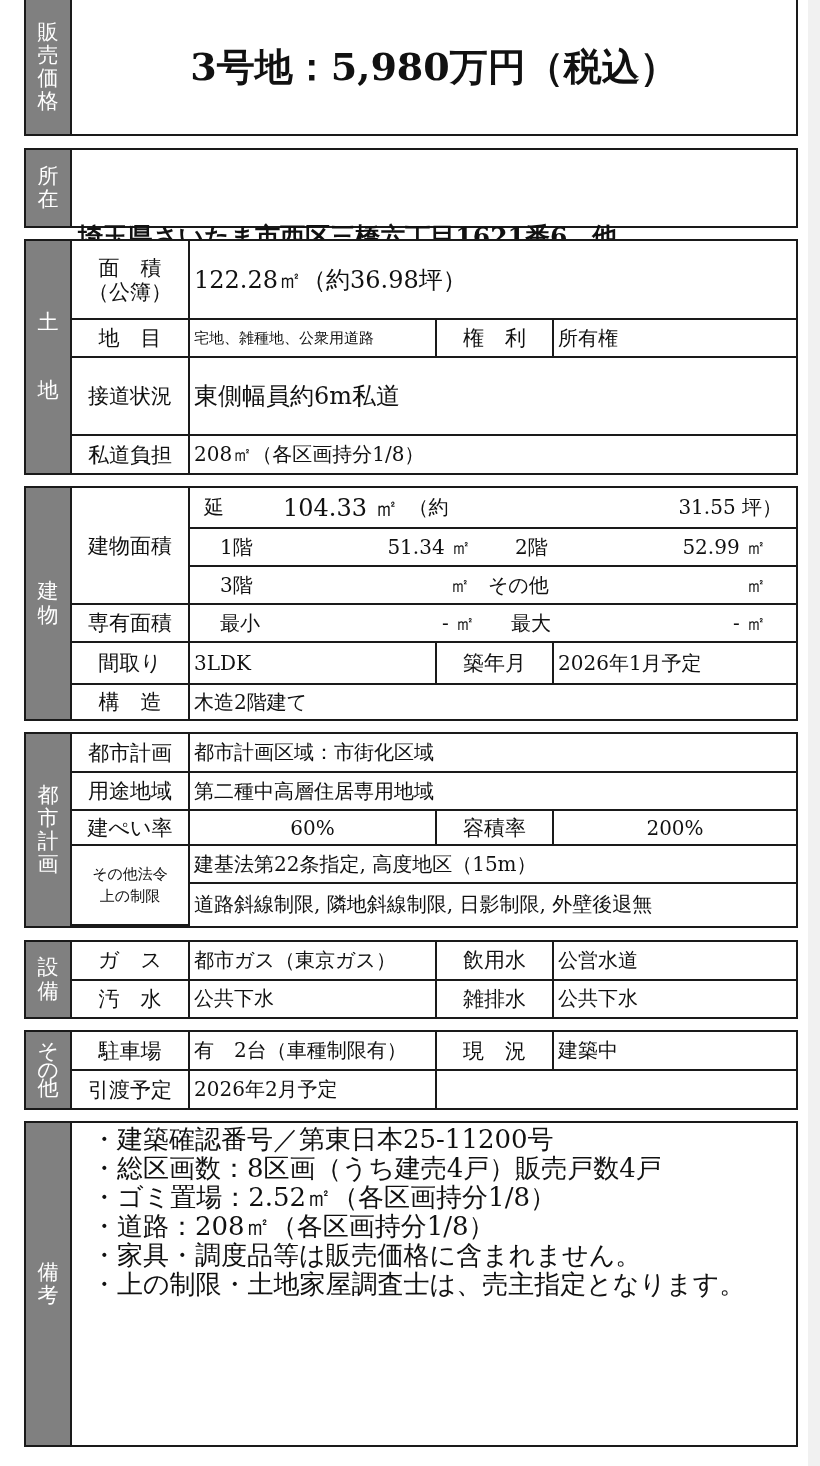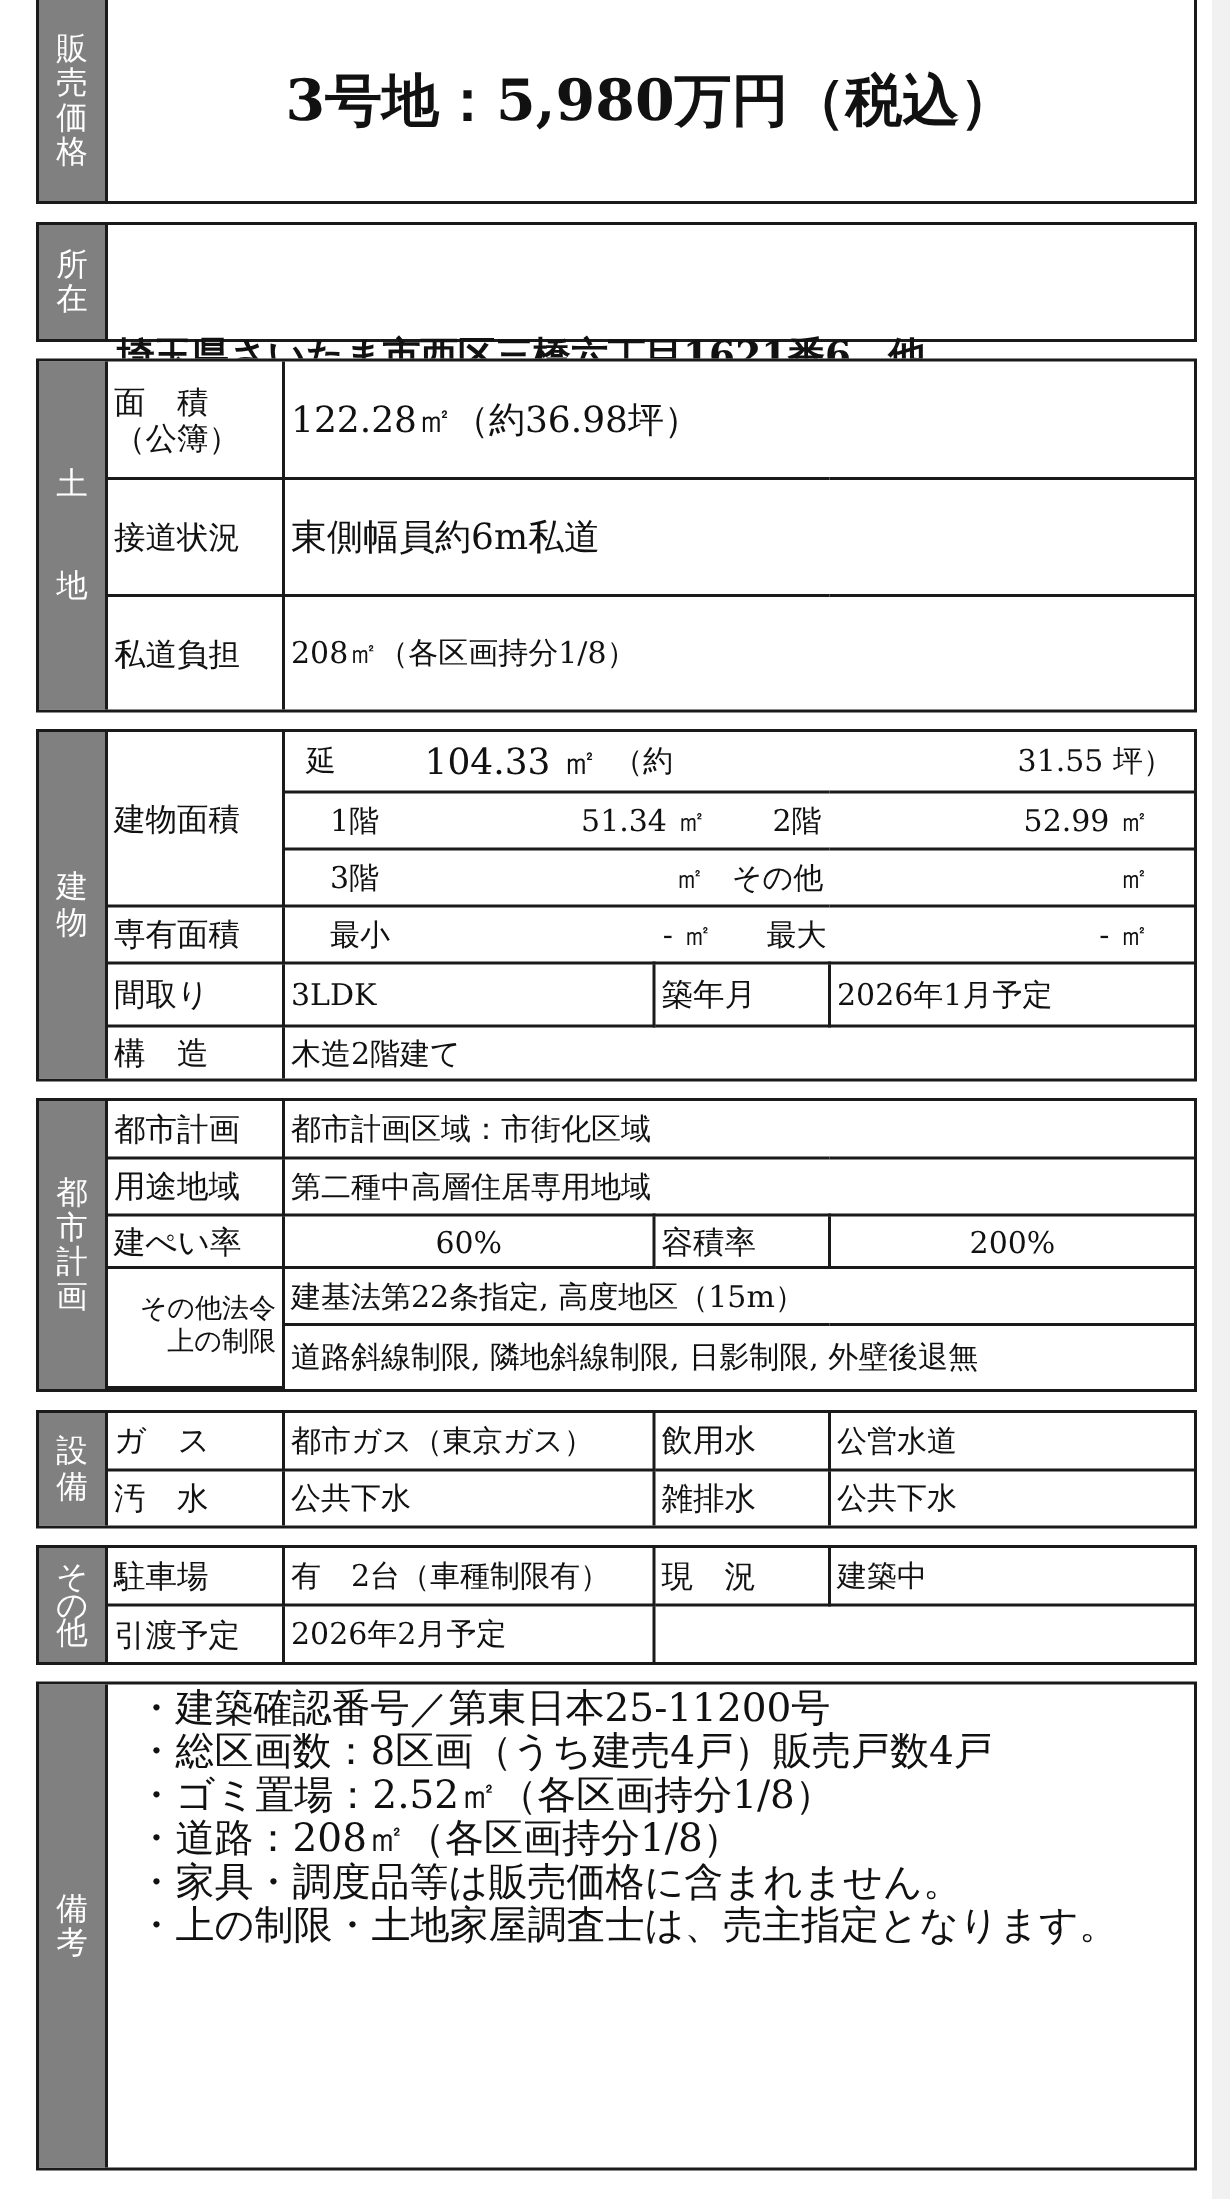--- a/index.html
+++ b/index.html
@@ -10,29 +10,29 @@
   .side { width:46px; background:#808080; color:#fff; border-right:2px solid #1a1a1a; box-sizing:border-box;
           display:flex; flex-direction:column; align-items:center; justify-content:center; font-size:21px; line-height:1.1; }
   .side span { display:block; }
   .content { flex:1; position:relative; }
   table { border-collapse:collapse; width:100%; height:100%; table-layout:fixed; }
   td { border:2px solid #1a1a1a; padding:0 4px; font-size:20px; vertical-align:middle; white-space:nowrap; overflow:hidden; }
   tr:first-child td { border-top:none; }
   tr:last-child td { border-bottom:none; }
   td:first-child { border-left:none; }
   td:last-child { border-right:none; }
-  td.lbl { text-align:left; font-size:21px;border-radius:32px; }
+  td.lbl { text-align:center; font-size:21px;border-radius:32px; }
   td.small { font-size:15px; }
   .price { font-size:38px; font-weight:bold; text-align:center; display:flex; align-items:center; justify-content:center; height:100%; }
   .addr { font-size:25px; font-weight:bold; display:flex; align-items:center; padding-left:6px; height:100%;margin-top:48px; }
   .big { font-size:24px; }
   .row-split { display:flex; justify-content:space-between; align-items:center; }
   .notes { padding:2px 8px; font-size:26px; line-height:29px;margin-left:11px; }
   .c { text-align:center; }
-  .lbl2 { font-size:18px; line-height:22px; text-align:right;font-family:Liberation Mono, monospace; }
+  .lbl2 { font-size:15px; line-height:22px; text-align:center; }
 </style>
 </head>
 <body>
 
 <div class="scrollbar"></div>
 
 <div class="block" style="top:0;height:136px;border-top:none;">
   <div class="side">
     <span>販</span>
     <span>売</span>
@@ -67,20 +67,26 @@
           <col style="width:117px">
           <col>
         </colgroup>
       <tbody>
           <tr style="height:78px">
         <td class="lbl" style="line-height:24px">
           <div>面　積</div>
           <div>（公簿）</div>
         </td>
         <td colspan="3" class="big">122.28㎡（約36.98坪）</td>
+      </tr>
+      <tr style="height:38px">
+        <td class="lbl">地　目</td>
+        <td class="small">宅地、雑種地、公衆用道路</td>
+        <td class="lbl">権　利</td>
+        <td>所有権</td>
       </tr>
       <tr style="height:78px">
         <td class="lbl">接道状況</td>
         <td colspan="3" class="big">東側幅員約6m私道</td>
       </tr>
       <tr>
         <td class="lbl">私道負担</td>
         <td colspan="3">208㎡（各区画持分1/8）</td>
       </tr>
     </tbody>

